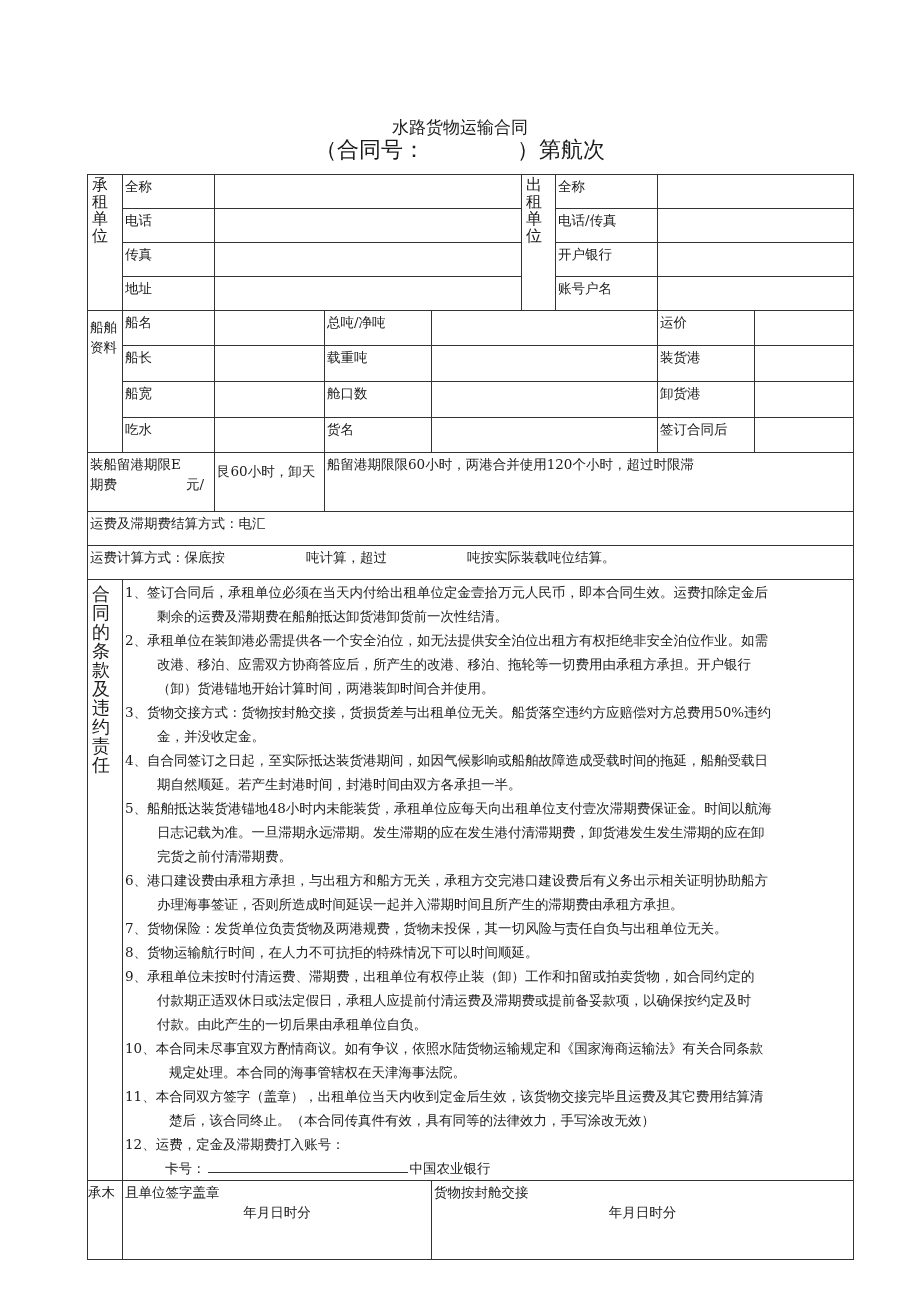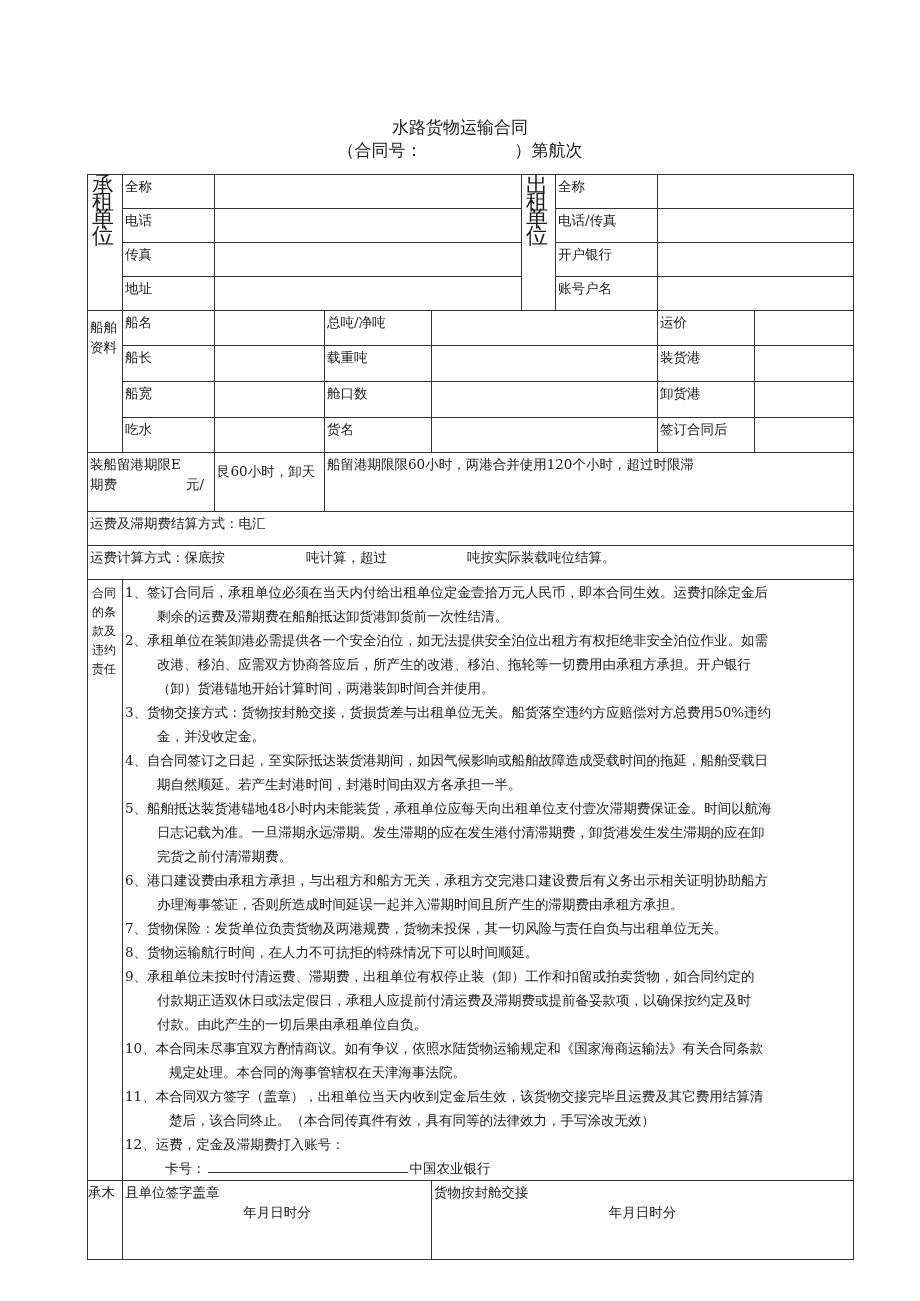--- a/index.html
+++ b/index.html
@@ -7,34 +7,34 @@
     width: 920px; height: 1301px; position: relative; overflow: hidden;
     font-family: "DejaVu Serif", "Liberation Serif", serif;
     color: #1a1a1a;
   }
   .title {
     position: absolute; left: 0; width: 920px; top: 115px;
     text-align: center; font-size: 17px; line-height: 24px;
   }
   .subtitle {
     position: absolute; left: 0; width: 920px; top: 138px;
-    text-align: center; font-size: 17px; line-height: 24px;
+    text-align: center; font-size: 22px; line-height: 24px;
   }
   .subtitle .gap { display: inline-block; width: 92px; }
   table {
     position: absolute; left: 87px; top: 174px;
     width: 766px; border-collapse: collapse; table-layout: fixed;
     font-size: 13.5px;
   }
   td {
     border: 1px solid #333; vertical-align: top; padding: 1px 2px;
     line-height: 20px; overflow: hidden; white-space: nowrap;
   }
   .vlabel {
-    font-size: 22px; line-height: 17px; text-align: left; padding-left: 4px;
+    font-size: 16px; line-height: 17px; text-align: left; padding-left: 4px;
     white-space: normal; word-break: break-all; width: 1em;
   }
   .vlabel2 { font-size: 13.5px; line-height: 20px; white-space: normal; padding-top:6px;}
   .clauses { white-space: normal; padding: 0 2px 0 2px; }
   .card-line { padding-left: 40px; line-height: 24px; }
   .underline { display: inline-block; width: 200px; border-bottom: 1px solid #333; height: 14px; margin: 0 2px; vertical-align: baseline; }
   .center { text-align: center; }
   .blank { display: inline-block; width: 80px; }
 </style>
 </head>
@@ -135,21 +135,21 @@
     <td colspan="10">运费及滞期费结算方式：电汇</td>
   </tr>
 
   <tr style="height:34px">
     <td colspan="10">
       <span>运费计算方式：保底按</span><span class="blank" style="width:81px;"></span><span>吨计算，超过</span><span class="blank" style="width:80px;"></span><span>吨按实际装载吨位结算。</span>
     </td>
   </tr>
 
   <tr>
-    <td class="vlabel" style="font-size:12px;line-height:19px;padding-top:4px;">合同的条款及违约责任</td>
+    <td class="vlabel" style="font-size:18px;line-height:19px;padding-top:4px;">合同的条款及违约责任</td>
     <td colspan="9" class="clauses">
       <div id="clause-container">
             <div style="line-height: 24px; white-space: nowrap; padding-left: 0px;">1、签订合同后，承租单位必须在当天内付给出租单位定金壹拾万元人民币，即本合同生效。运费扣除定金后</div>
             <div style="line-height: 24px; white-space: nowrap; padding-left: 32px;">剩余的运费及滞期费在船舶抵达卸货港卸货前一次性结清。</div>
             <div style="line-height: 24px; white-space: nowrap; padding-left: 0px;">2、承租单位在装卸港必需提供各一个安全泊位，如无法提供安全泊位出租方有权拒绝非安全泊位作业。如需</div>
             <div style="line-height: 24px; white-space: nowrap; padding-left: 32px;">改港、移泊、应需双方协商答应后，所产生的改港、移泊、拖轮等一切费用由承租方承担。开户银行</div>
             <div style="line-height: 24px; white-space: nowrap; padding-left: 32px;">（卸）货港锚地开始计算时间，两港装卸时间合并使用。</div>
             <div style="line-height: 24px; white-space: nowrap; padding-left: 0px;">3、货物交接方式：货物按封舱交接，货损货差与出租单位无关。船货落空违约方应赔偿对方总费用50%违约</div>
             <div style="line-height: 24px; white-space: nowrap; padding-left: 32px;">金，并没收定金。</div>
             <div style="line-height: 24px; white-space: nowrap; padding-left: 0px;">4、自合同签订之日起，至实际抵达装货港期间，如因气候影响或船舶故障造成受载时间的拖延，船舶受载日</div>

